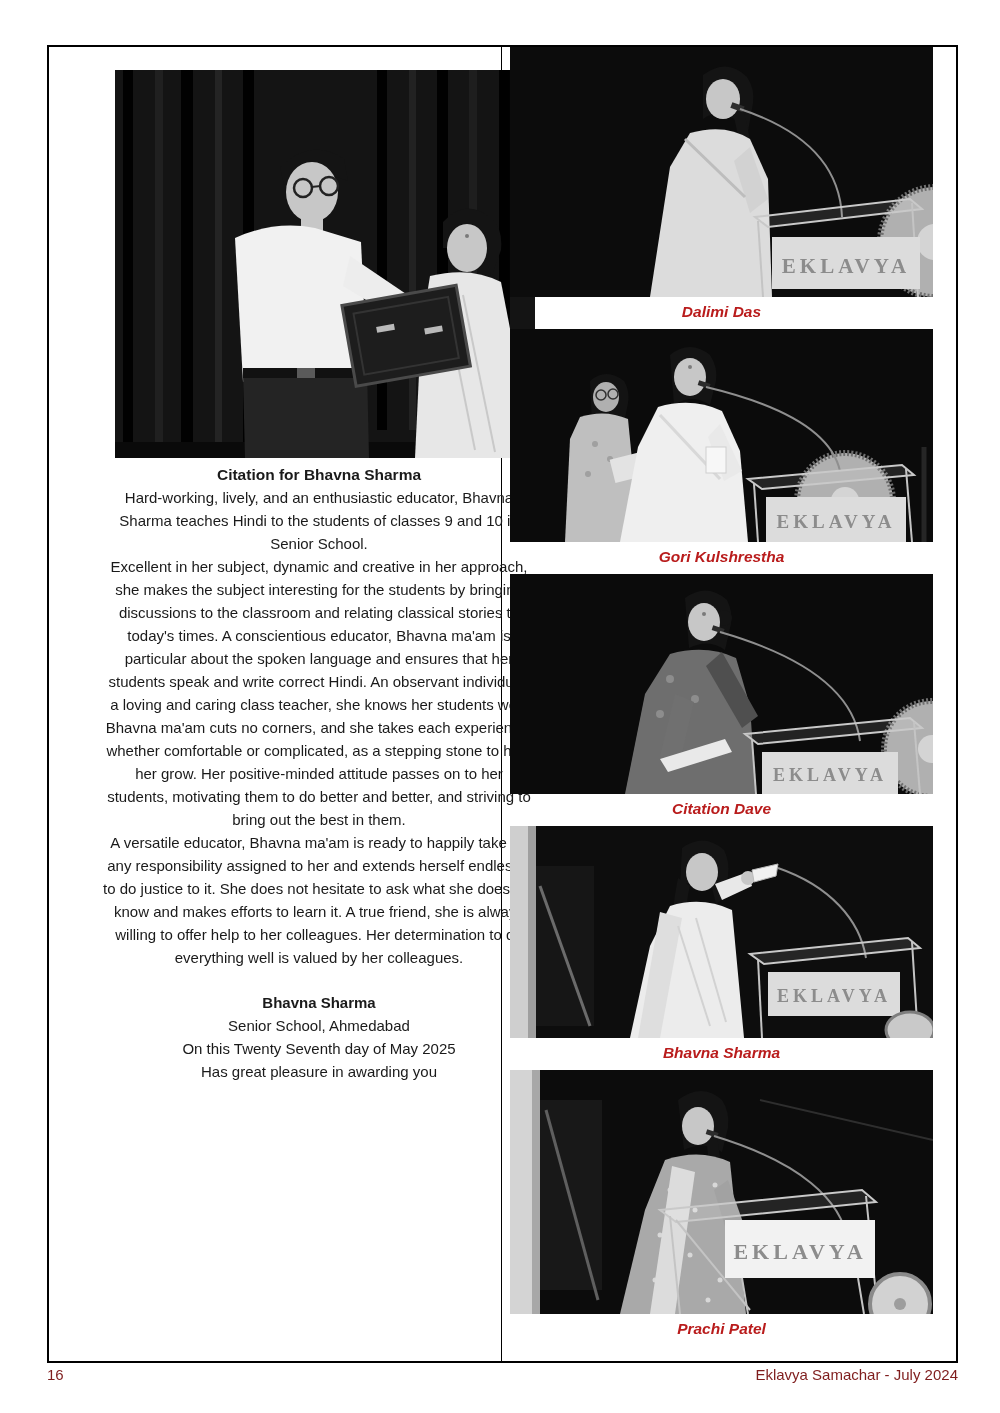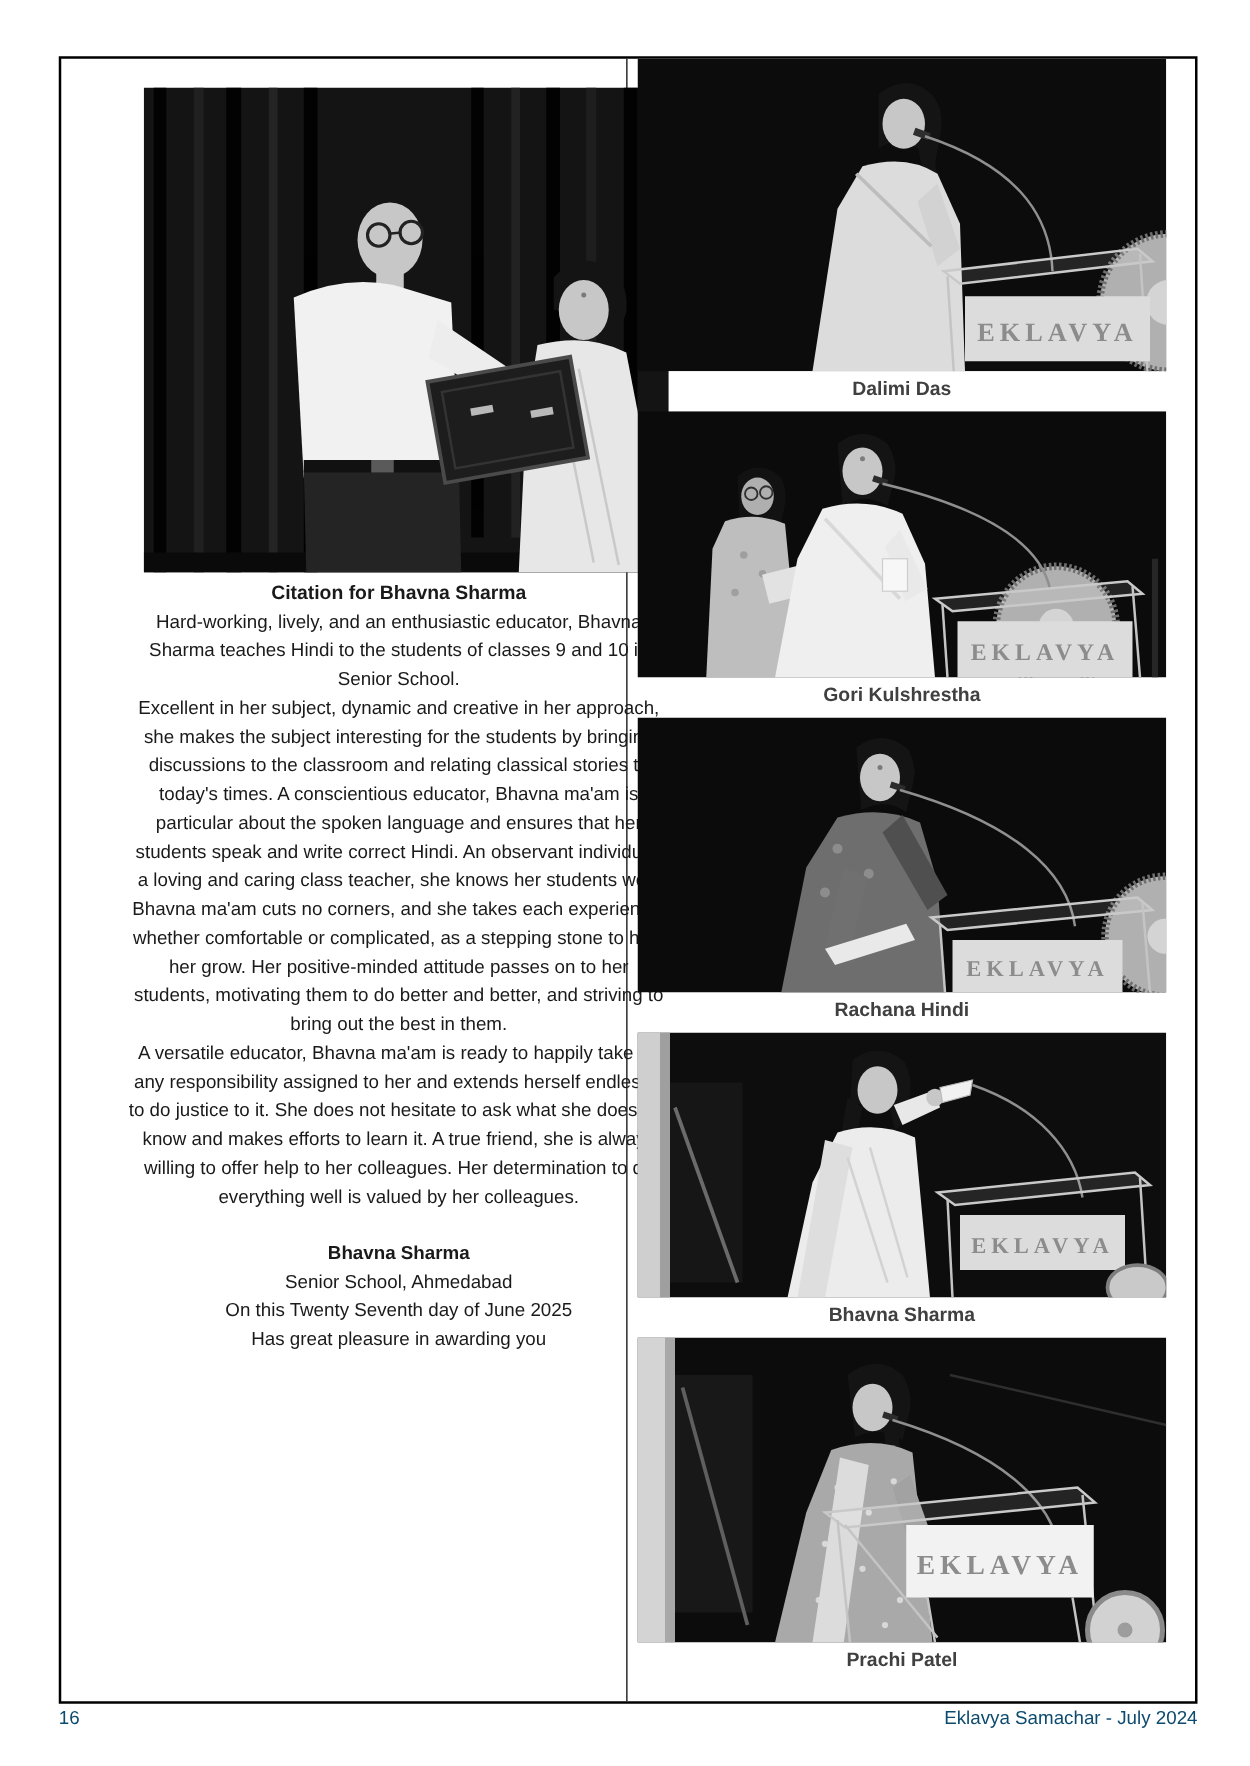--- a/index.html
+++ b/index.html
@@ -22,27 +22,27 @@
     font-size:15px;line-height:23px;}
   .citation h2{font-size:15.5px;line-height:23px;margin:0;font-weight:bold;}
   .citation p{margin:0;}
   .closing-name{font-weight:bold;margin-top:22px !important;}
   
   .right-col{position:absolute;left:453px;top:0;right:0;height:100%;box-sizing:border-box;}
   figure{margin:0;padding:0 0 0 8px;}
   .r-photo{width:423px;display:block;}
   figcaption{
     width:423px;text-align:center;font-weight:bold;font-size:15.5px;
-    line-height:20px;padding:5px 0 7px 0;color:#404040;
+    line-height:20px;padding:5px 0 7px 0;color:#b91c1c;font-style:italic;
   }
   
   .footer{
     position:absolute;left:47px;top:1366px;width:911px;
     display:flex;justify-content:space-between;align-items:flex-start;
-    font-size:15px;line-height:18px;color:#0c4a6e;
+    font-size:15px;line-height:18px;color:#7f1d1d;
   }
   
   svg{display:block;}
   .skin{fill:#c7c7c7;}
   .hairdark{fill:#141414;}
   .mic-line{stroke:#8f8f8f;stroke-width:2;fill:none;}
   .glass{fill:rgba(255,255,255,0.10);stroke:#c9c9c9;stroke-width:2;}
   .glassline{stroke:#c4c4c4;stroke-width:2;}
   .board{fill:#dcdcdc;}
   .board-text{
@@ -113,21 +113,21 @@
     </svg>
 
     <div class="citation">
       <h2>Citation for Bhavna Sharma</h2>
       <p>Hard-working, lively, and an enthusiastic educator, Bhavna Sharma teaches Hindi to the students of classes 9 and 10 in Senior School.</p>
       <p>Excellent in her subject, dynamic and creative in her approach, she makes the subject interesting for the students by bringing discussions to the classroom and relating classical stories to today's times. A conscientious educator, Bhavna ma'am is particular about the spoken language and ensures that her students speak and write correct Hindi. An observant individual, a loving and caring class teacher, she knows her students well.</p>
       <p>Bhavna ma'am cuts no corners, and she takes each experience, whether comfortable or complicated, as a stepping stone to help her grow. Her positive-minded attitude passes on to her students, motivating them to do better and better, and striving to bring out the best in them.</p>
       <p>A versatile educator, Bhavna ma'am is ready to happily take up any responsibility assigned to her and extends herself endlessly to do justice to it. She does not hesitate to ask what she does not know and makes efforts to learn it. A true friend, she is always willing to offer help to her colleagues. Her determination to do everything well is valued by her colleagues.</p>
       <p class="closing-name">Bhavna Sharma</p>
       <p>Senior School, Ahmedabad</p>
-      <p>On this Twenty Seventh day of June 2025</p>
+      <p>On this Twenty Seventh day of May 2025</p>
       <p>Has great pleasure in awarding you</p>
     </div>
   </div>
 
   <div class="right-col">
 
     <figure>
       <svg class="r-photo" viewBox="0 0 423 250" style="height:250px" role="img">
         <rect width="423" height="250" fill="#0c0c0c"></rect>
         <g>
@@ -220,21 +220,21 @@
         <rect x="202" y="53" width="12" height="5" fill="#2b2b2b" transform="rotate(18 208 56)"></rect>
         <path class="mic-line" d="M210,58 C300,84 344,122 350,167"></path>
         <g>
           <polygon class="glass" points="235,160 400,144 412,154 248,170"></polygon>
           <line class="glassline" x1="242" y1="165" x2="246" y2="220"></line>
           <line class="glassline" x1="404" y1="148" x2="410" y2="220"></line>
           <rect class="board" x="252" y="178" width="136" height="42"></rect>
           <text class="board-text" x="320" y="207" font-size="18" text-anchor="middle">EKLAVYA</text>
         </g>
       </svg>
-      <figcaption>Rachana Hindi</figcaption>
+      <figcaption>Citation Dave</figcaption>
     </figure>
 
     <figure>
       <svg class="r-photo" viewBox="0 0 423 212" style="height:212px" role="img">
         <rect width="423" height="212" fill="#0d0d0d"></rect>
         <rect x="0" y="0" width="26" height="212" fill="#cfcfcf"></rect>
         <rect x="18" y="0" width="8" height="212" fill="#9f9f9f"></rect>
         <rect x="26" y="40" width="58" height="160" fill="#161616"></rect>
         <line x1="30" y1="60" x2="80" y2="200" stroke="#6b6b6b" stroke-width="3"></line>
         <g>

